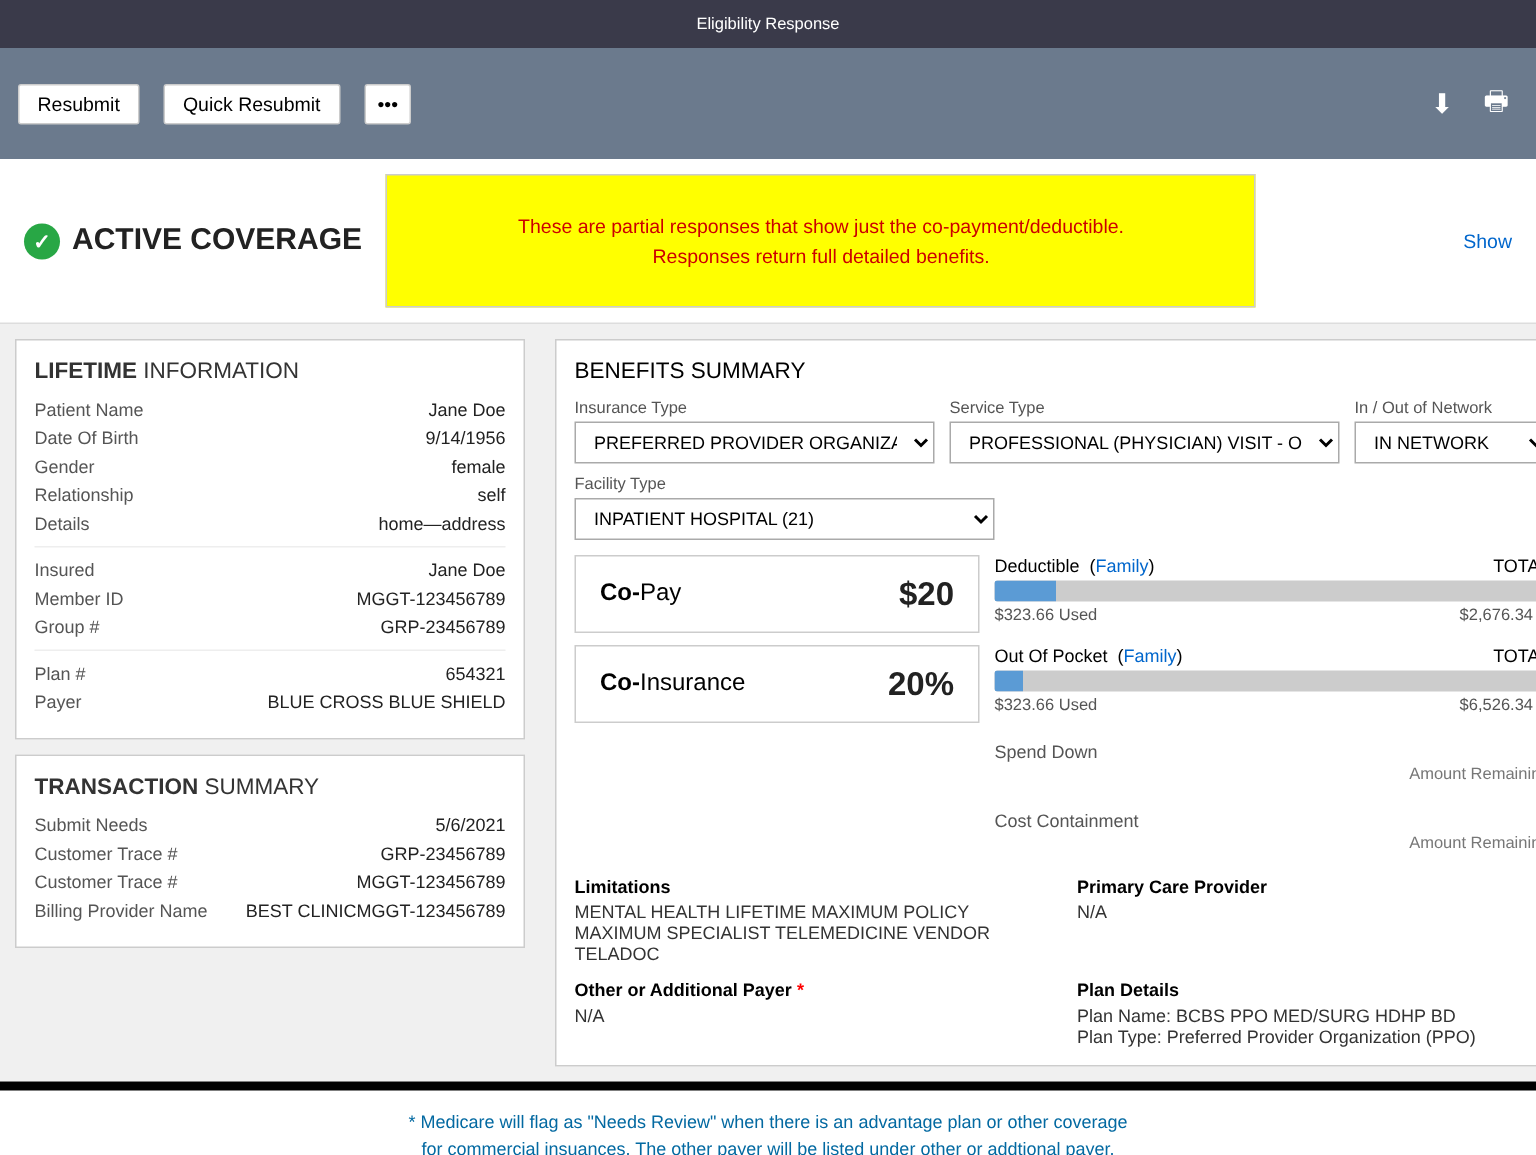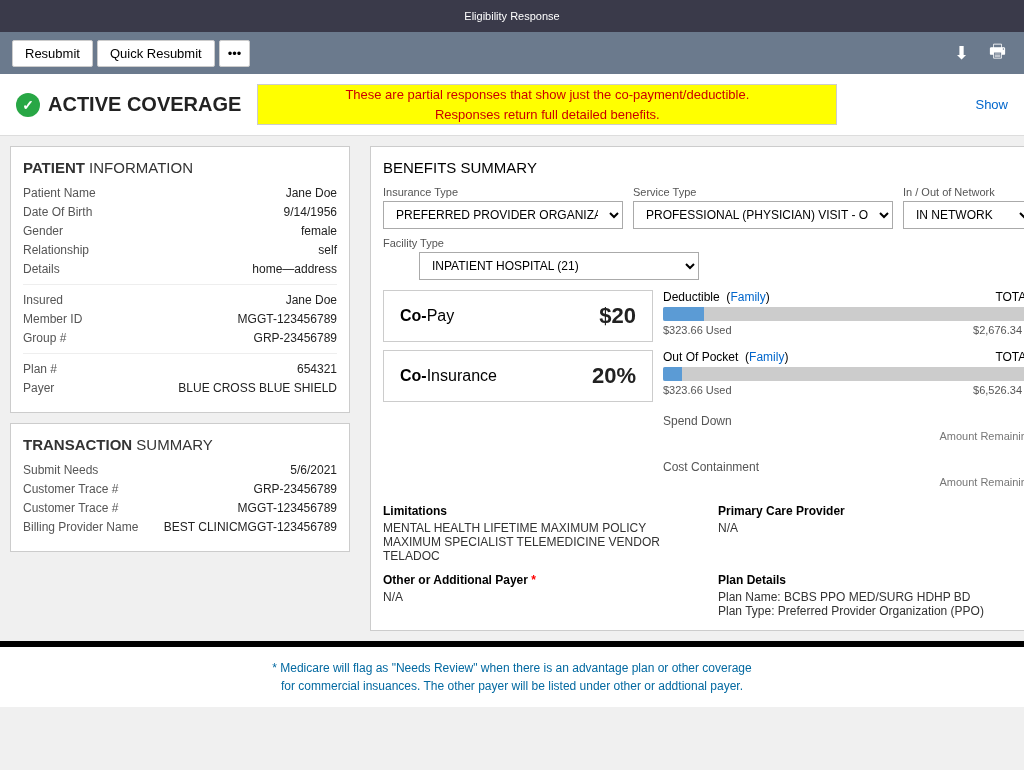--- a/index.html
+++ b/index.html
@@ -8,24 +8,24 @@
     .title-bar {
       background: #3a3a4a;
       color: white;
       text-align: center;
       padding: 10px;
       font-size: 11px;
     }
 
     .toolbar {
       background: #6b7a8d;
-      padding: 4px 12px;
+      padding: 20px 12px;
       display: flex;
       align-items: center;
-      gap: 4px;
+      gap: 16px;
     }
 
     .toolbar-btn {
       background: white;
       border: 1px solid #ccc;
       padding: 5px 12px;
       cursor: pointer;
       font-size: 13px;
       border-radius: 2px;
     }
@@ -80,21 +80,21 @@
       display: flex;
       align-items: center;
       justify-content: center;
       color: white;
       font-size: 14px;
     }
 
     .partial-notice {
       background: #ffff00;
       border: 1px solid #ccc;
-      padding: 0 16px;
+      padding: 24px 16px;
       text-align: center;
       color: #cc0000;
       font-size: 13px;
       line-height: 1.5;
       flex: 1;
       max-width: 580px;
     }
 
     .show-link {
       margin-left: auto;
@@ -350,21 +350,21 @@
   </div>
   <span class="show-link">Show</span>
 </div>
 
 <div class="main-content">
 
   <div class="left-panel">
 
     <div class="card">
       <div class="card-title">
-        <span class="bold">PATIENT</span><span class="normal"> INFORMATION</span>
+        <span class="bold">LIFETIME</span><span class="normal"> INFORMATION</span>
       </div>
       <div id="patient-fields">
           <div class="info-row">
             <span class="info-label">Patient Name</span>
             <span class="info-value">Jane Doe</span>
           </div>
           <div class="info-row">
             <span class="info-label">Date Of Birth</span>
             <span class="info-value">9/14/1956</span>
           </div>
@@ -458,21 +458,21 @@
         <div class="form-group">
           <label class="form-label">In / Out of Network</label>
           <select class="form-select select-sm">
             <option>IN NETWORK</option>
           </select>
         </div>
       </div>
 
       <div class="facility-row form-group">
         <label class="form-label">Facility Type</label>
-        <select class="form-select" style="width: 280px; margin-left: 36px;">
+        <select class="form-select" style="width: 280px;">
           <option>INPATIENT HOSPITAL (21)</option>
         </select>
       </div>
 
       <div class="benefits-grid">
 
         <div class="copay-section">
           <div class="copay-card">
             <span class="copay-label">
               <strong>Co-</strong><span>Pay</span>

